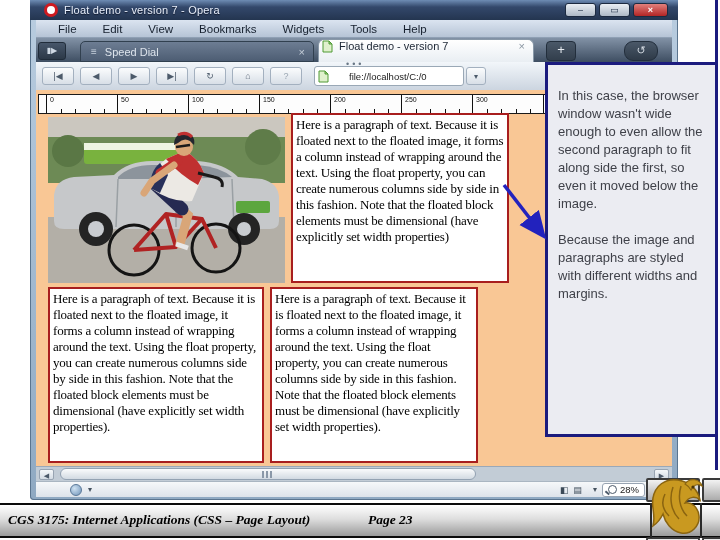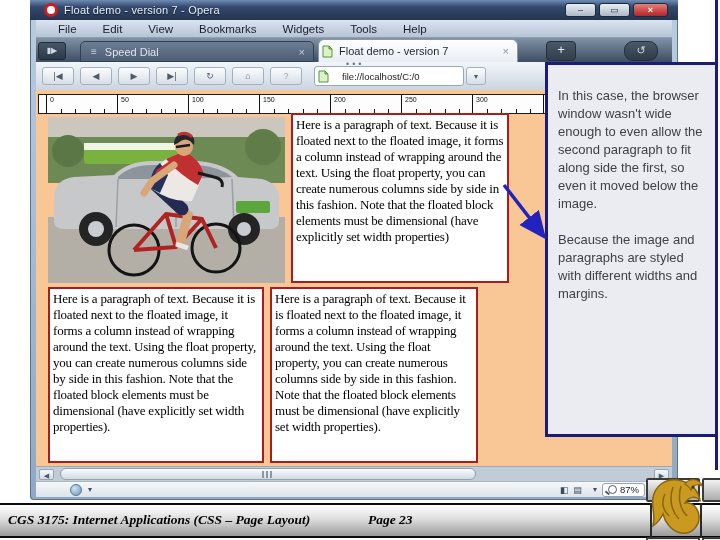--- a/index.html
+++ b/index.html
@@ -30,44 +30,44 @@
   #tabbar{position:absolute;left:6px;right:6px;top:38px;height:24px;
        background:linear-gradient(180deg,#8292a6 0%,#5c6c80 55%,#3e4e62 100%);}
   #panel-toggle{position:absolute;left:2px;top:4px;width:26px;height:16px;border-radius:3px;
        background:linear-gradient(180deg,#47566a,#2c3948);border:1px solid #202c3a;
        color:#cfd9e4;font-size:8px;line-height:15px;text-align:center;}
   #tab-speeddial{position:absolute;left:44px;top:3px;width:234px;height:21px;
        border-radius:5px 5px 0 0;border:1px solid #31404f;box-sizing:border-box;
        background:linear-gradient(180deg,#6d7d93,#4d5d73);display:flex;align-items:center;}
   #tab-speeddial .lbl{color:#dde4ec;font-size:11px;margin-left:8px;}
   .tab-x{margin-left:auto;margin-right:8px;color:#c4cdd8;font-size:11px;}
-  #tab-active{position:absolute;left:282px;top:1px;width:200px;height:23px;
+  #tab-active{position:absolute;left:282px;top:1px;width:216px;height:23px;
        border-radius:6px 6px 0 0;border:1px solid #8898a8;border-bottom:none;box-sizing:border-box;
-       background:linear-gradient(180deg,#ffffff,#e9eef3);display:flex;align-items:center;}
+       background:linear-gradient(180deg,#ffffff,#e9eef3);display:flex;}
   #tab-active .lbl{color:#1c2634;font-size:11px;margin-left:6px;}
   #tab-active .tab-x{color:#8a96a2;}
   .sd-icon{color:#c6d0dc;font-size:10px;margin-left:10px;}
   #newtab-btn{position:absolute;left:510px;top:3px;width:28px;height:18px;border-radius:4px;
        background:linear-gradient(180deg,#4a5868,#323e4c);border:1px solid #222e3c;
        color:#e8edf2;font-size:13px;line-height:16px;text-align:center;}
   #reopen-btn{position:absolute;right:14px;top:3px;width:32px;height:18px;border-radius:9px;
        background:linear-gradient(180deg,#4a5868,#2e3a48);border:1px solid #222e3c;
        color:#d6dde4;font-size:11px;line-height:16px;text-align:center;}
 
   #toolbar{position:absolute;left:6px;right:6px;top:62px;height:28px;
        background:linear-gradient(180deg,#f2f6fa,#ccd5e0);border-bottom:1px solid #9aa8b8;
        display:flex;align-items:center;}
   .nav-btn{width:32px;height:18px;margin-left:6px;border-radius:3px;
        background:linear-gradient(180deg,#fbfcfd,#d8dfe7);border:1px solid #a3b0bf;
        color:#4c5a6a;font-size:9px;line-height:16px;text-align:center;box-sizing:border-box;}
   .nav-btn.dis{color:#9aa6b2;}
   #tab-dots{position:absolute;left:310px;top:-3px;color:#6a7886;font-size:9px;letter-spacing:3px;}
   #addressbar{position:relative;margin-left:12px;width:148px;height:18px;background:#fff;
        border:1px solid #9aa8b6;border-radius:3px;display:flex;align-items:center;}
-  #address-text{font-size:9.5px;color:#222;margin-left:13px;white-space:nowrap;overflow:hidden;text-align:center;}
+  #address-text{font-size:9.5px;color:#222;margin-left:20px;white-space:nowrap;overflow:hidden;text-align:center;}
   #address-caret{width:20px;height:18px;margin-left:2px;border-radius:3px;
        background:linear-gradient(180deg,#fbfcfd,#d8dfe7);border:1px solid #a3b0bf;
        color:#4c5a6a;font-size:8px;line-height:17px;text-align:center;box-sizing:border-box;}
   .page-icon{flex:0 0 auto;margin-left:3px;}
 
   #content{position:absolute;left:6px;right:6px;top:90px;height:376px;background:#f9c795;overflow:hidden;}
   #ruler{position:absolute;left:2px;top:4px;width:630px;height:18px;background:#fdfdfd;
        border:1px solid #1a1a1a;overflow:hidden;}
   .ruler-cell{position:absolute;top:0;width:71px;height:18px;border-left:1px solid #111;}
   .ruler-lbl{position:absolute;left:3px;top:1px;font-size:7px;color:#111;}
@@ -314,21 +314,21 @@
 
     <div id="statusbar">
       <span id="globe"></span>
       <span class="sb-caret">▾</span>
       <span id="sb-right">
         <span class="sb-ico">◧</span>
         <span class="sb-ico">▤</span>
         <span class="sb-caret">▾</span>
         <span id="zoom-box">
           <span class="mag"></span>
-          <span id="zoom-text">87%</span>
+          <span id="zoom-text">28%</span>
         </span>
         <span id="zoom-caret">▾</span>
       </span>
     </div>
   </div>
 
   <div id="right-edge"></div>
   <div id="annotation">
     <p>In this case, the browser window wasn't wide enough to even allow the second paragraph to fit along side the first, so even it moved below the image.</p>
     <p>Because the image and paragraphs are styled with different widths and margins.</p>

